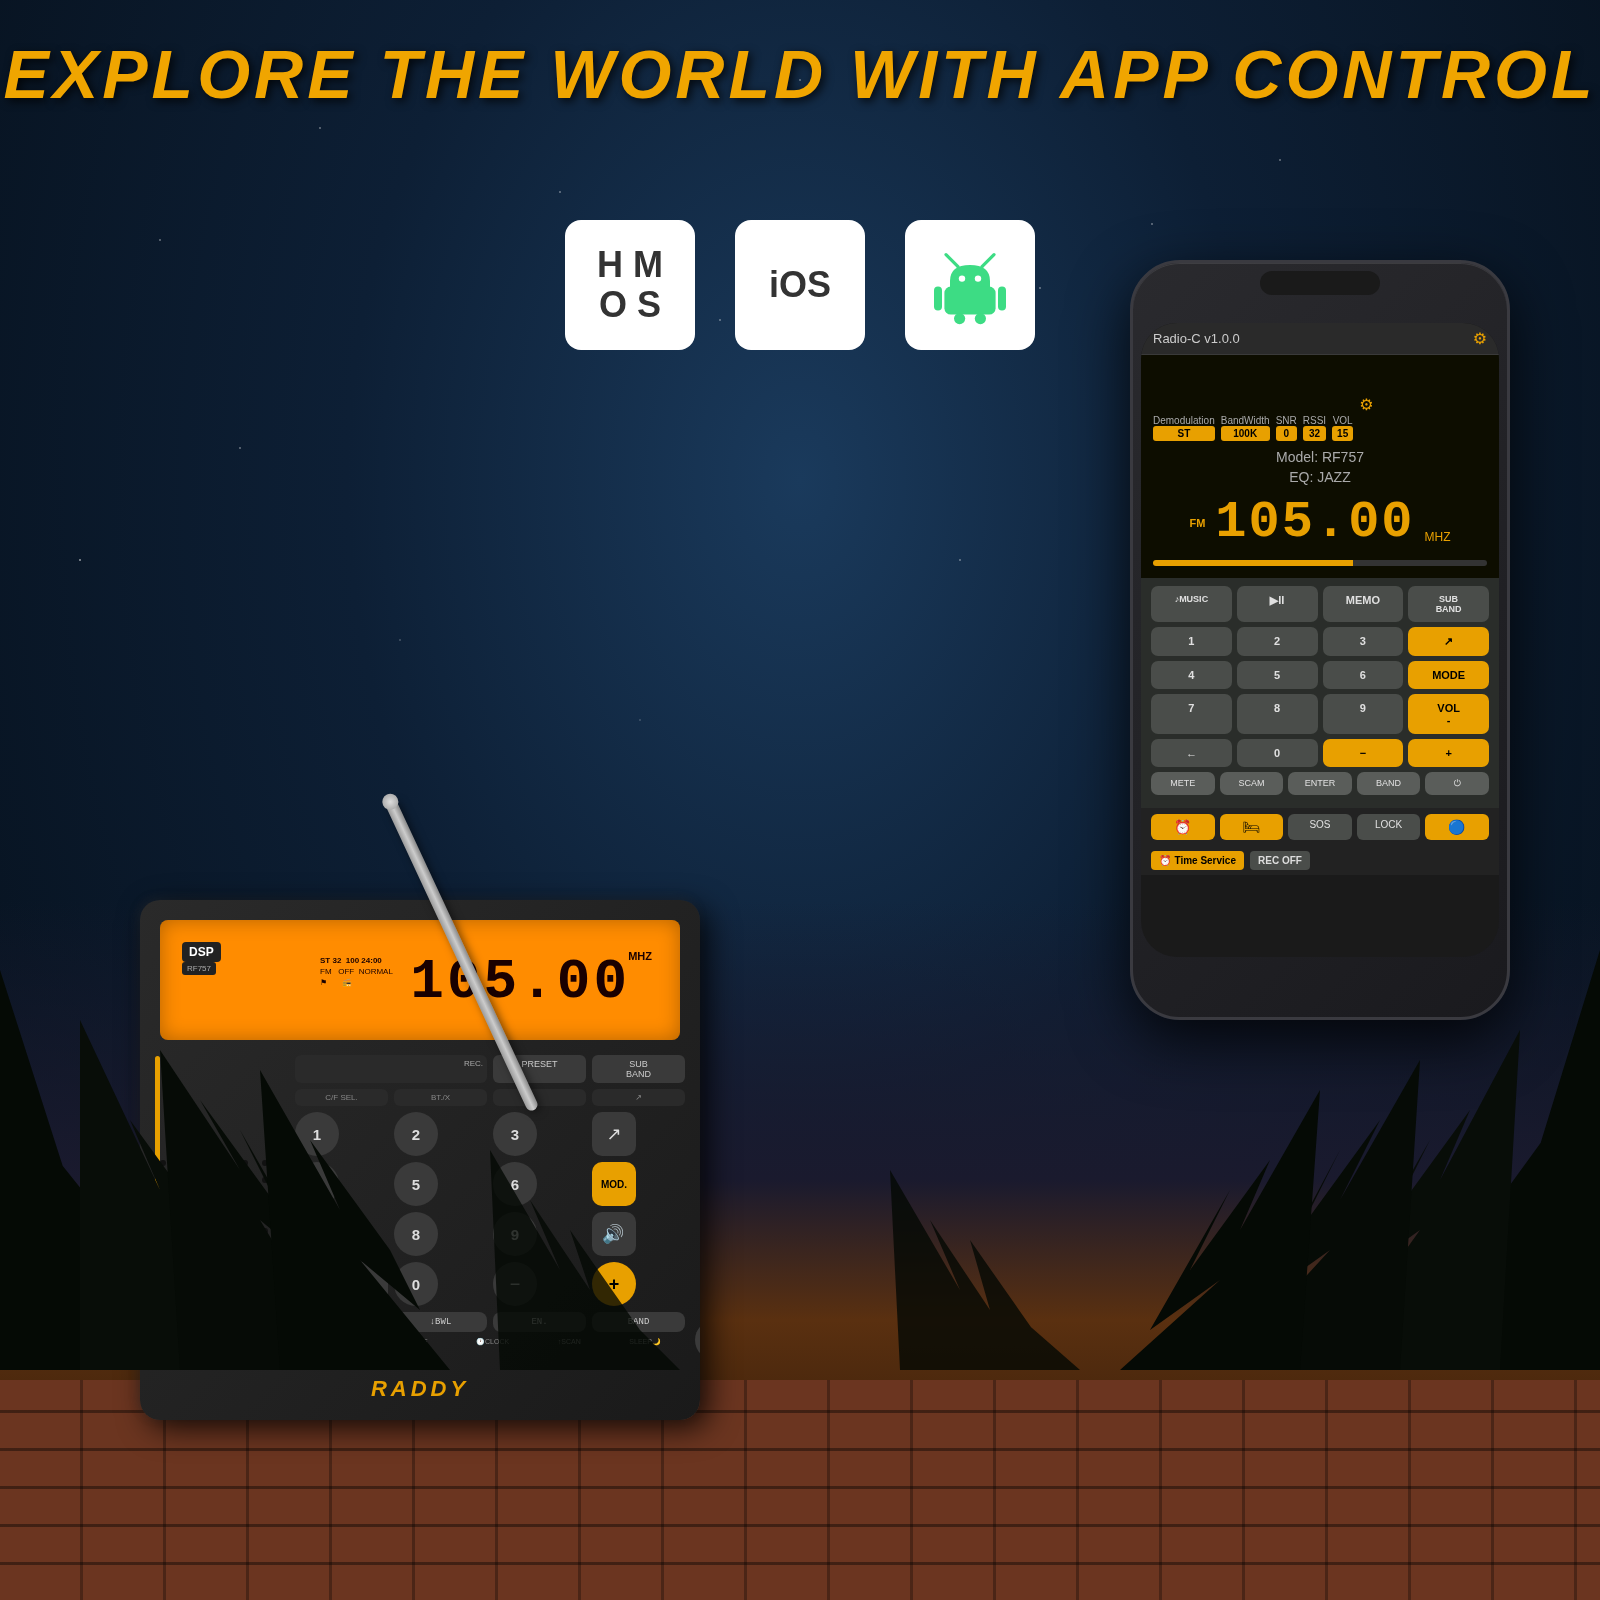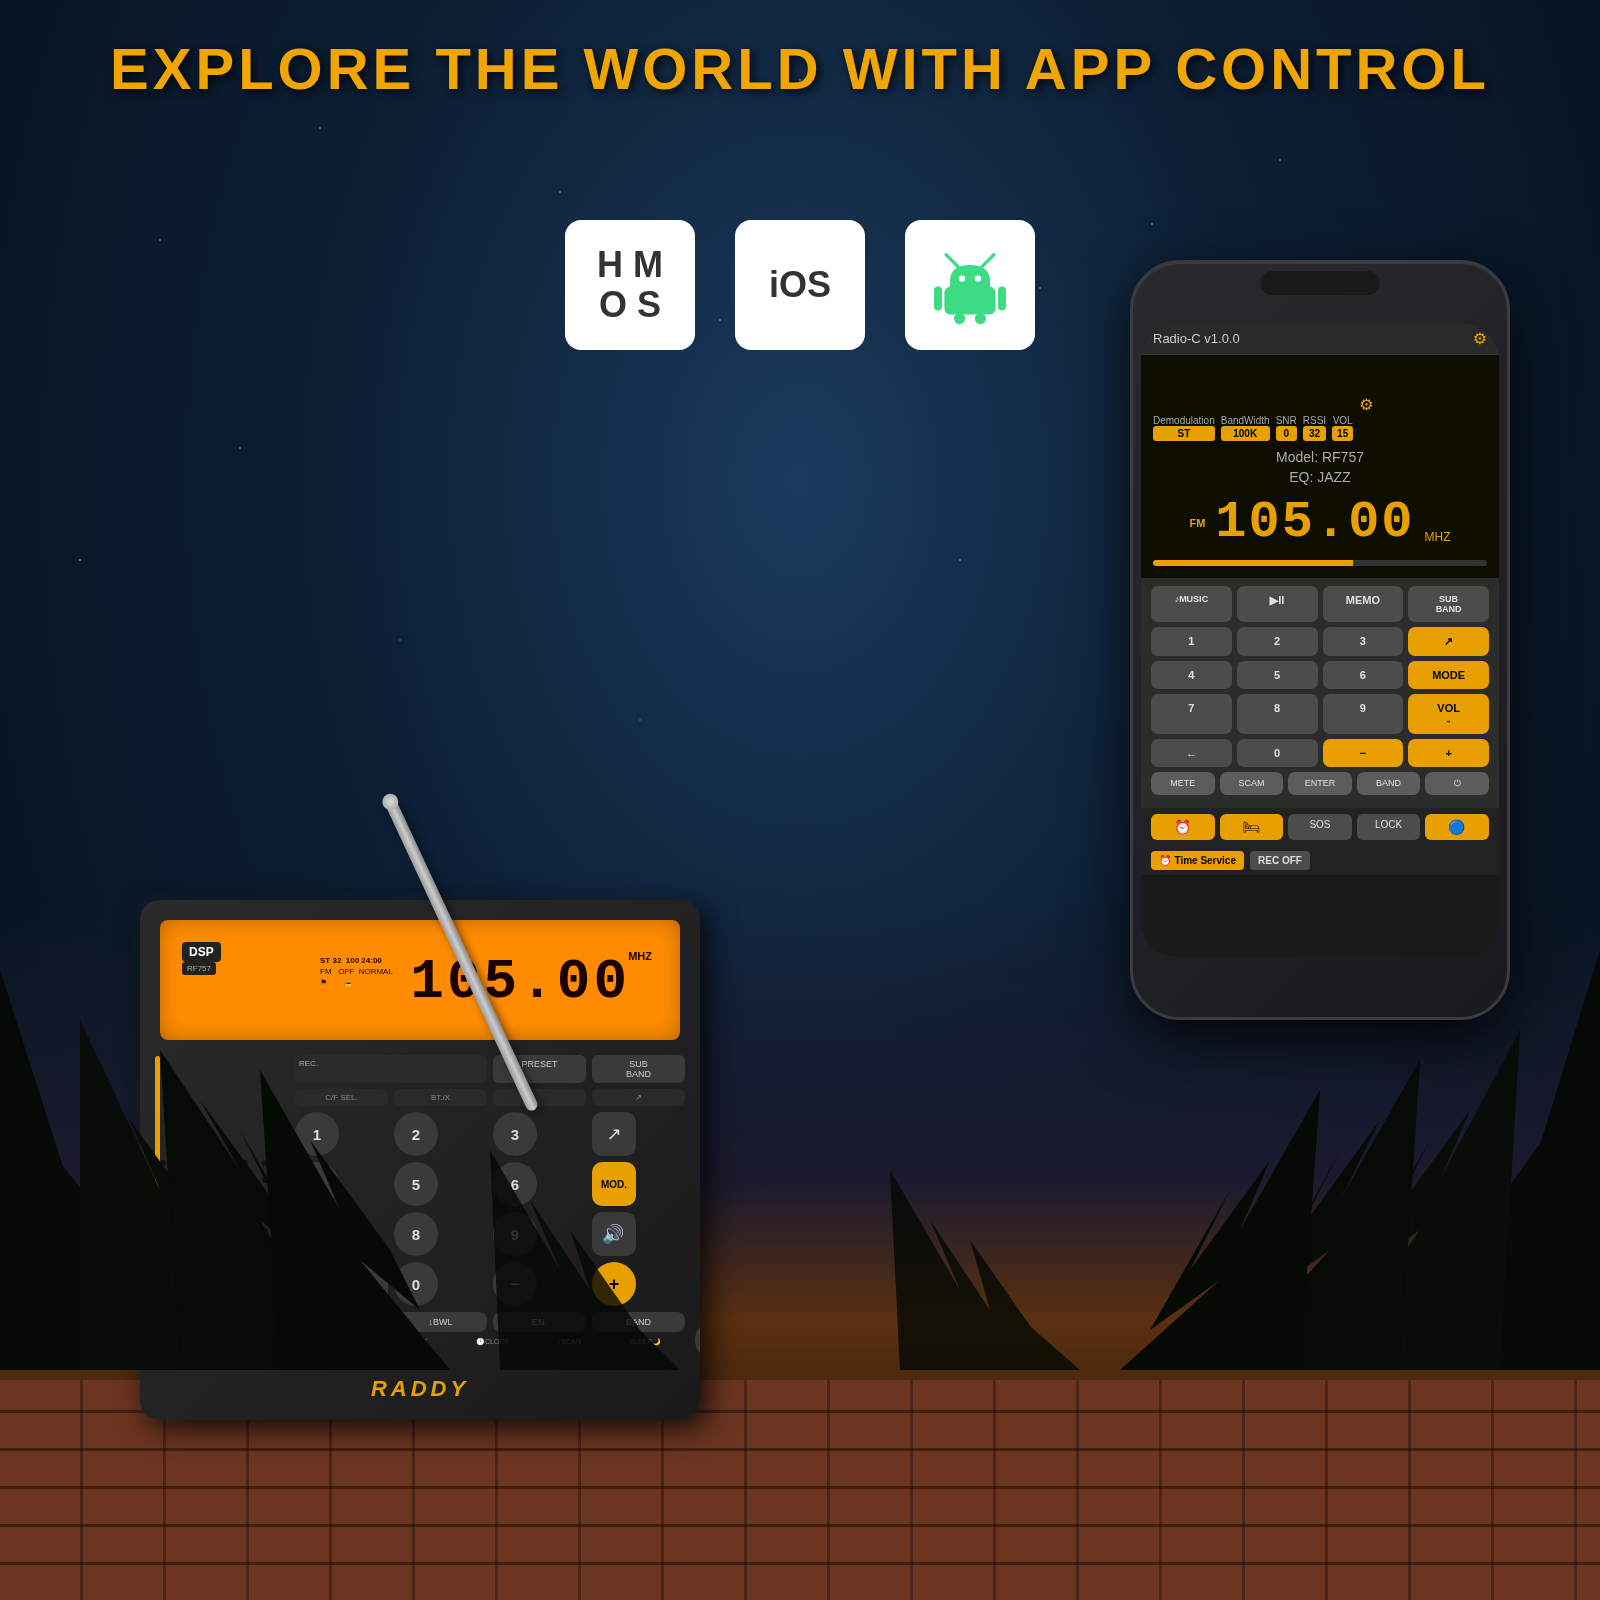--- a/index.html
+++ b/index.html
@@ -87,25 +87,26 @@
     .header {
       position: absolute;
       top: 40px;
       left: 0;
       right: 0;
       text-align: center;
       z-index: 10;
     }
 
     .headline {
-      font-size: 58px;
+      font-size: 68px;
       font-weight: 900;
       color: #f0a500;
       text-shadow: 3px 3px 10px rgba(0,0,0,0.8);
       letter-spacing: 4px;
+      font-style: italic;
       text-transform: uppercase;
       line-height: 1;
     }
 
     
     .os-badges {
       position: absolute;
       top: 220px;
       left: 50%;
       transform: translateX(-50%);
@@ -803,21 +804,21 @@
           <div class="speaker-hole"></div>
           <div class="speaker-hole"></div>
           <div class="speaker-hole"></div>
           <div class="speaker-hole"></div>
           <div class="speaker-hole"></div>
         </div>
 
       <div style="position:absolute;top:155px;left:155px;right:15px;bottom:50px;">
 
         <div style="display:grid;grid-template-columns:repeat(4,1fr);gap:6px;margin-bottom:6px;">
-          <div style="grid-column:span 2;background:#2a2a2a;border-radius:6px;padding:4px;text-align:left;color:#aaa;font-size:8px;">REC.</div>
+          <div style="grid-column:span 2;background:#2a2a2a;border-radius:6px;padding:4px;text-align:right;color:#aaa;font-size:8px;">REC.</div>
           <div style="background:#3a3a3a;border-radius:6px;padding:4px;text-align:center;color:#ccc;font-size:9px;">PRESET</div>
           <div style="background:#3a3a3a;border-radius:6px;padding:4px;text-align:center;color:#ccc;font-size:9px;">SUB<br>BAND</div>
         </div>
         <div style="display:grid;grid-template-columns:repeat(4,1fr);gap:6px;margin-bottom:6px;">
           <div style="background:#2a2a2a;border-radius:6px;padding:4px;text-align:center;color:#888;font-size:8px;">C/F SEL.</div>
           <div style="background:#2a2a2a;border-radius:6px;padding:4px;text-align:center;color:#888;font-size:8px;">BT./X</div>
           <div style="background:#2a2a2a;border-radius:6px;padding:4px;text-align:center;color:#888;font-size:8px;"></div>
           <div style="background:#2a2a2a;border-radius:6px;padding:4px;text-align:center;color:#888;font-size:8px;">↗</div>
         </div>
 
@@ -842,21 +843,21 @@
           <div style="background:#3a3a3a;border-radius:10px;width:44px;height:44px;display:flex;align-items:center;justify-content:center;color:#ddd;font-size:18px;">🔊</div>
         </div>
 
         <div style="display:grid;grid-template-columns:repeat(4,1fr);gap:6px;margin-bottom:6px;">
           <div style="background:#3a3a3a;border-radius:8px;padding:6px;text-align:center;color:#ddd;font-size:10px;">DEL</div>
           <div style="background:#3a3a3a;border-radius:50%;width:44px;height:44px;display:flex;align-items:center;justify-content:center;color:#ddd;font-size:15px;font-weight:bold;">0</div>
           <div style="background:#3a3a3a;border-radius:50%;width:44px;height:44px;display:flex;align-items:center;justify-content:center;color:#ddd;font-size:18px;">−</div>
           <div style="background:#e8a000;border-radius:50%;width:44px;height:44px;display:flex;align-items:center;justify-content:center;color:#000;font-size:18px;font-weight:bold;">+</div>
         </div>
 
-        <div style="display:grid;grid-template-columns:repeat(4,1fr);gap:6px;margin-bottom:4px;">
+        <div style="display:grid;grid-template-columns:repeat(4,1fr);gap:6px;margin-bottom:4px;font-family:Liberation Mono, monospace;">
           <div style="background:#3a3a3a;border-radius:8px;padding:5px;text-align:center;color:#ccc;font-size:9px;">SQ.ST</div>
           <div style="background:#3a3a3a;border-radius:8px;padding:5px;text-align:center;color:#ccc;font-size:9px;">↓BWL</div>
           <div style="background:#3a3a3a;border-radius:8px;padding:5px;text-align:center;color:#ccc;font-size:9px;">EN.</div>
           <div style="background:#3a3a3a;border-radius:8px;padding:5px;text-align:center;color:#ccc;font-size:9px;">BAND</div>
         </div>
 
         <div style="display:flex;justify-content:space-around;font-size:7px;color:#888;padding:2px 0;">
           <span>⏰ALARM</span>
           <span>📅DATE</span>
           <span>🕐CLOCK</span>

